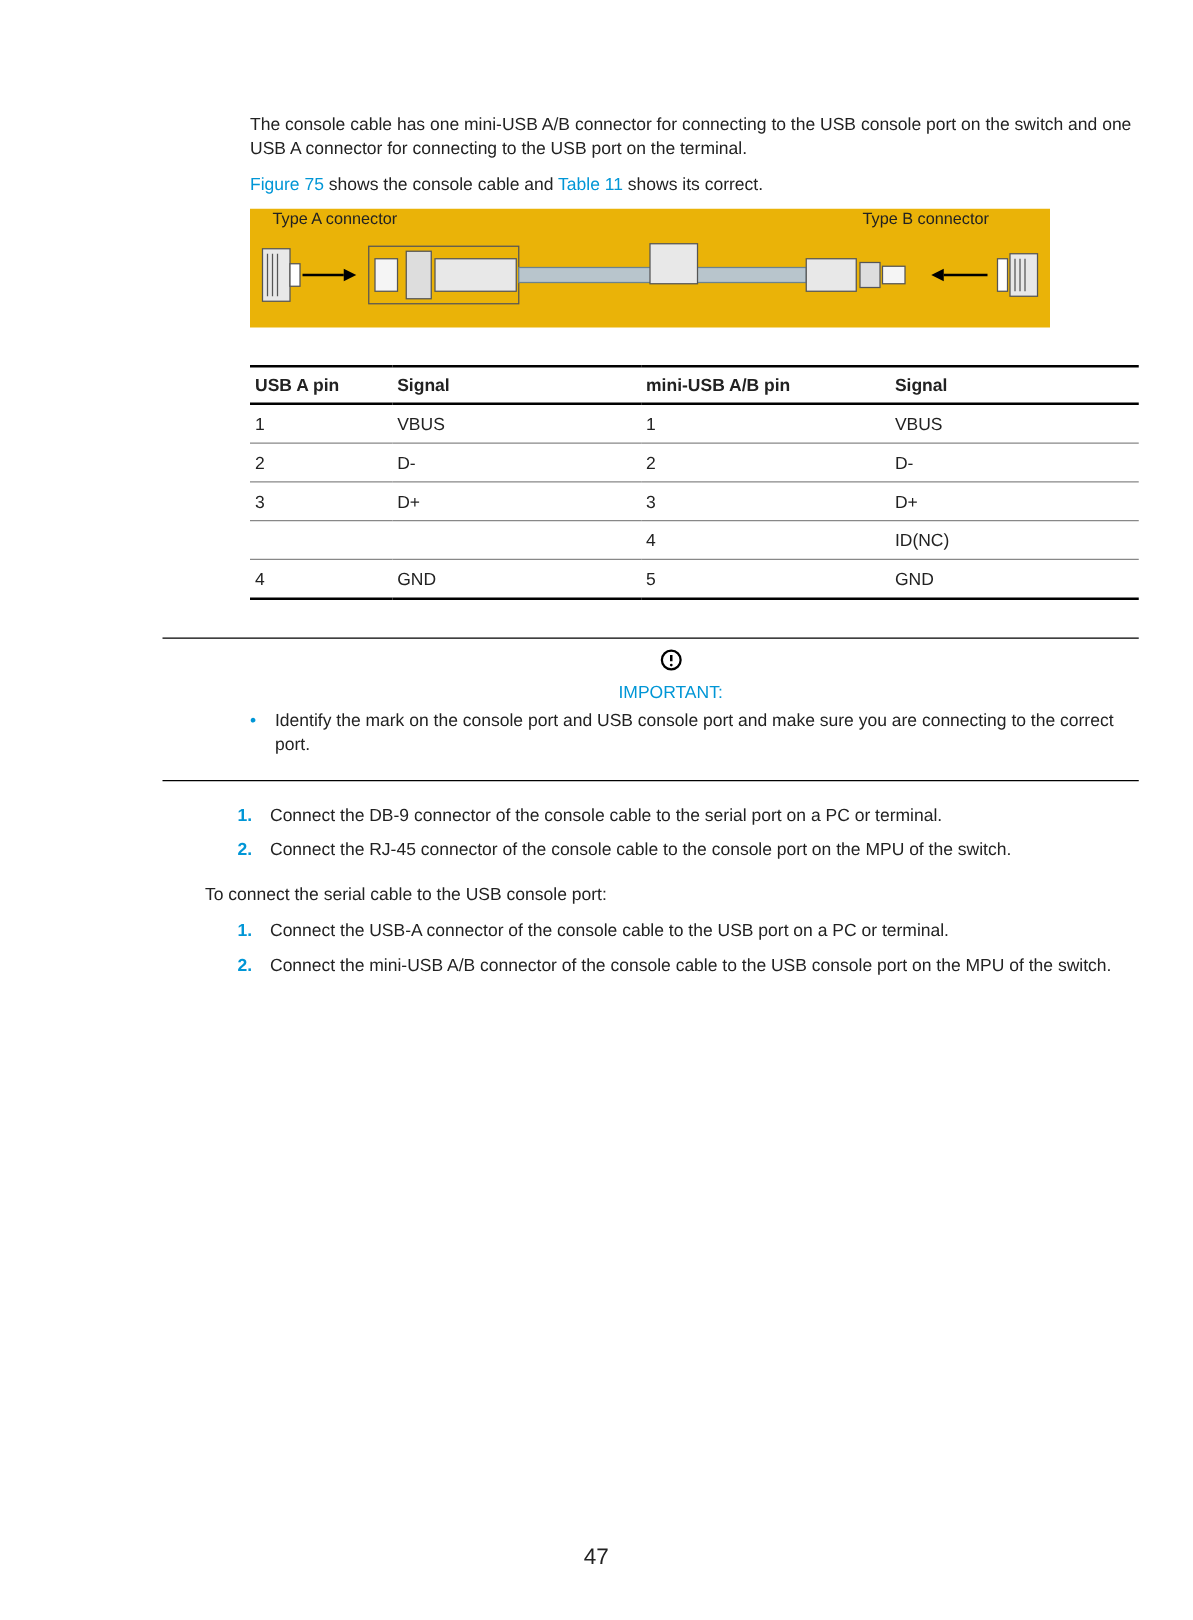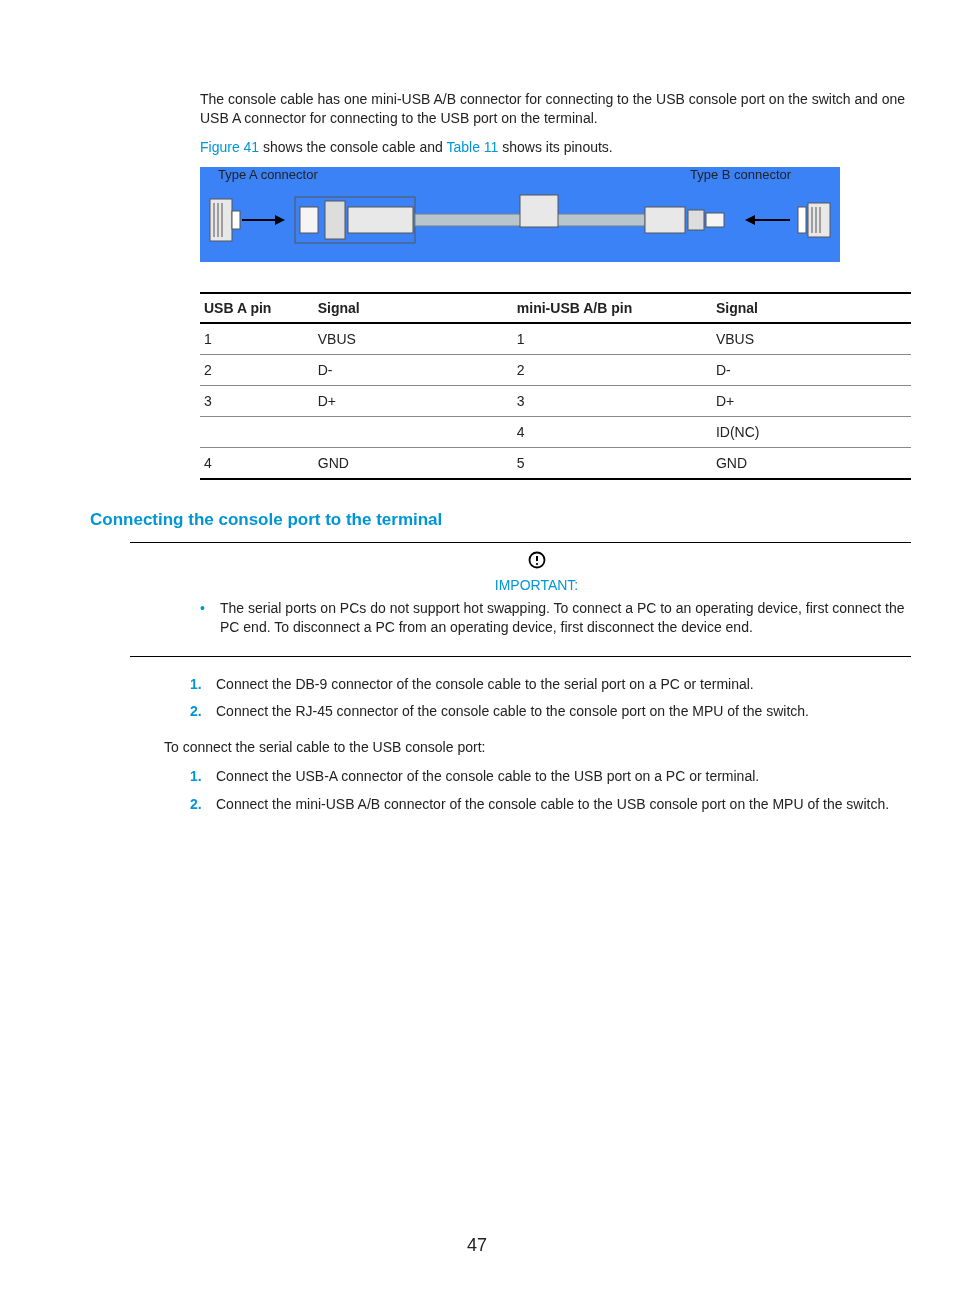--- a/index.html
+++ b/index.html
@@ -29,21 +29,21 @@
   }
   .cap {
     color: #0096d6;
     font-weight: bold;
     font-size: 13.5px;
     margin: 10px 0 6px 0;
   }
   .figure-box {
     width: 640px;
     height: 95px;
-    background: #3b82f6;
+    background: #eab308;
     position: relative;
     margin-bottom: 30px;
   }
   .fig-label {
     position: absolute;
     font-size: 13px;
   }
   table.pinout {
     border-collapse: collapse;
     width: 100%;
@@ -145,21 +145,21 @@
     font-size: 18px;
   }
 </style>
 </head>
 <body>
 
 <div class="page">
   <div class="content">
     <p>The console cable has one mini-USB A/B connector for connecting to the USB console port on the switch and one USB A connector for connecting to the USB port on the terminal.</p>
     <p>
-      <span class="link">Figure 41</span><span> shows the console cable and </span><span class="link">Table 11</span><span> shows its pinouts.</span>
+      <span class="link">Figure 75</span><span> shows the console cable and </span><span class="link">Table 11</span><span> shows its correct.</span>
     </p>
 
 
     <div class="figure-box">
       <span class="fig-label" style="left:18px; top:0;">Type A connector</span>
       <span class="fig-label" style="left:490px; top:0;">Type B connector</span>
       <svg width="640" height="95" style="position:absolute;top:0;left:0;">
 
         <rect x="10" y="32" width="22" height="42" fill="#e8e8e8" stroke="#555"></rect>
         <line x1="14" y1="36" x2="14" y2="70" stroke="#555"></line>
@@ -232,34 +232,33 @@
           <tr>
             <td>4</td>
             <td>GND</td>
             <td>5</td>
             <td>GND</td>
           </tr>
         </tbody>
     </table>
   </div>
 
-  <div class="h3">Connecting the console port to the terminal</div>
 
   <div style="margin-left:110px;">
     <div class="callout">
       <div class="callout-head">
         <svg width="18" height="18">
           <circle cx="9" cy="9" r="7.5" fill="none" stroke="#000" stroke-width="1.8"></circle>
           <line x1="9" y1="5" x2="9" y2="10" stroke="#000" stroke-width="2"></line>
           <circle cx="9" cy="13" r="1.1" fill="#000"></circle>
         </svg>
         <span class="imp-label">IMPORTANT:</span>
       </div>
       <ul class="bullets" id="callout-list">
-          <li>The serial ports on PCs do not support hot swapping. To connect a PC to an operating device, first connect the PC end. To disconnect a PC from an operating device, first disconnect the device end.</li>
+          <li>Identify the mark on the console port and USB console port and make sure you are connecting to the correct port.</li>
         </ul>
     </div>
 
     <ol class="numlist" id="instr1-list" style="margin-left:-10px;">
         <li>Connect the DB-9 connector of the console cable to the serial port on a PC or terminal.</li>
         <li>Connect the RJ-45 connector of the console cable to the console port on the MPU of the switch.</li>
       </ol>
 
     <p class="instr-p">To connect the serial cable to the USB console port:</p>
     <ol class="numlist" id="instr2-list" style="margin-left:-10px;">

